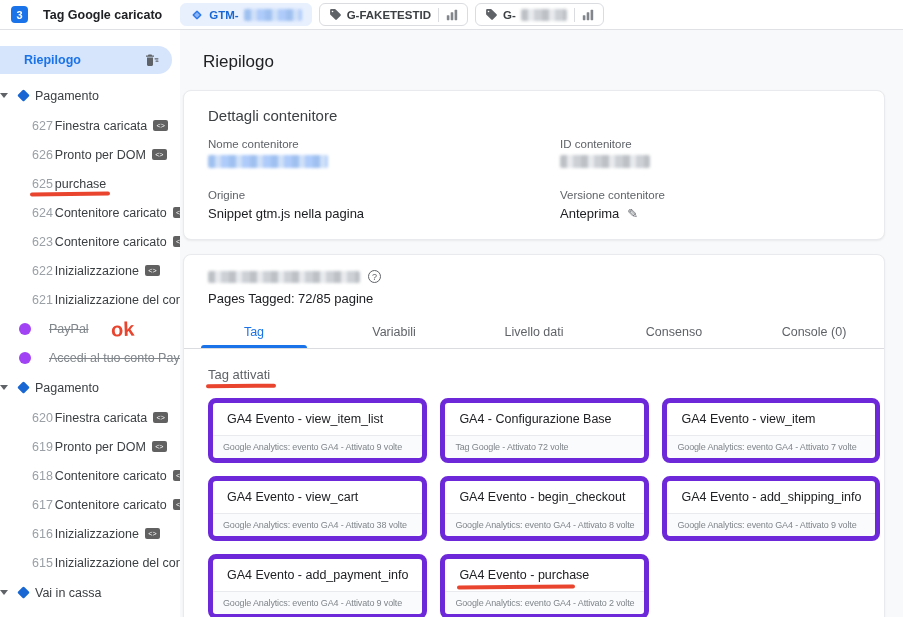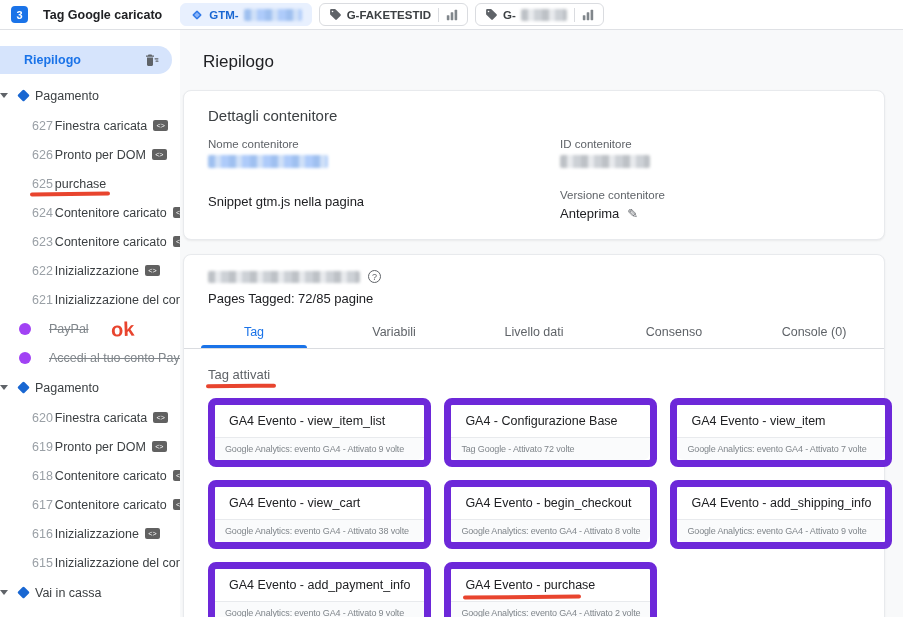--- a/index.html
+++ b/index.html
@@ -101,21 +101,21 @@
   .tab.active { color: #1a73e8; }
   .tab .tab-bar { display: none; }
   .tab.active .tab-bar { display: block; position: absolute; left: 12%; right: 12%; bottom: 0; height: 3px; background: #1a73e8; border-radius: 3px 3px 0 0; }
   .card2-body { padding: 16px 20px 22px 24px; }
   .section-label { font-size: 13px; color: #5f6368; display: inline-block; position: relative; }
   .section-label.red-mark::after {
     content: ""; position: absolute; left: -2px; right: -6px; bottom: -5px; height: 3.5px;
     background: #e8442e; border-radius: 3px; transform: rotate(-0.6deg);
   }
   .tagsgrid { margin-top: 15px; display: grid; grid-template-columns: repeat(3, max-content); gap: 13px; }
-  .tagcard { border: 7px solid #6d28d9; border-radius: 8px; background: #fff; cursor: pointer; }
+  .tagcard { border: 5px solid #6d28d9; border-radius: 8px; background: #fff; cursor: pointer; }
   .tagcard-title { position: relative; padding: 9px 14px; font-size: 12.5px; color: #202124; white-space: nowrap; }
   .tagcard-title .red-line { position: absolute; left: 12px; bottom: 3px; height: 3.5px; width: 118px; background: #e8442e; border-radius: 3px; transform: rotate(-0.6deg); }
   .tagcard-foot {
     border-top: 1px solid #e8eaed; background: #fafbfc; border-radius: 0 0 8px 8px;
     padding: 6px 10px; font-size: 9px; letter-spacing: -0.15px; color: #80868b; white-space: nowrap;
   }
   .notfired { margin-top: 26px; }
 
   svg { display: block; }
 </style>
@@ -310,20 +310,21 @@
     <div class="field-label">ID contenitore</div>
     <div class="field-value">
 
       <span class="blur blur-gray w90"></span>
       <span></span>
 
     </div>
   </div>
 
   <div>
+    <div class="field-label">Origine</div>
     <div class="field-value">
 
       <span>Snippet gtm.js nella pagina</span>
 
     </div>
   </div>
 
   <div>
     <div class="field-label">Versione contenitore</div>
     <div class="field-value">

